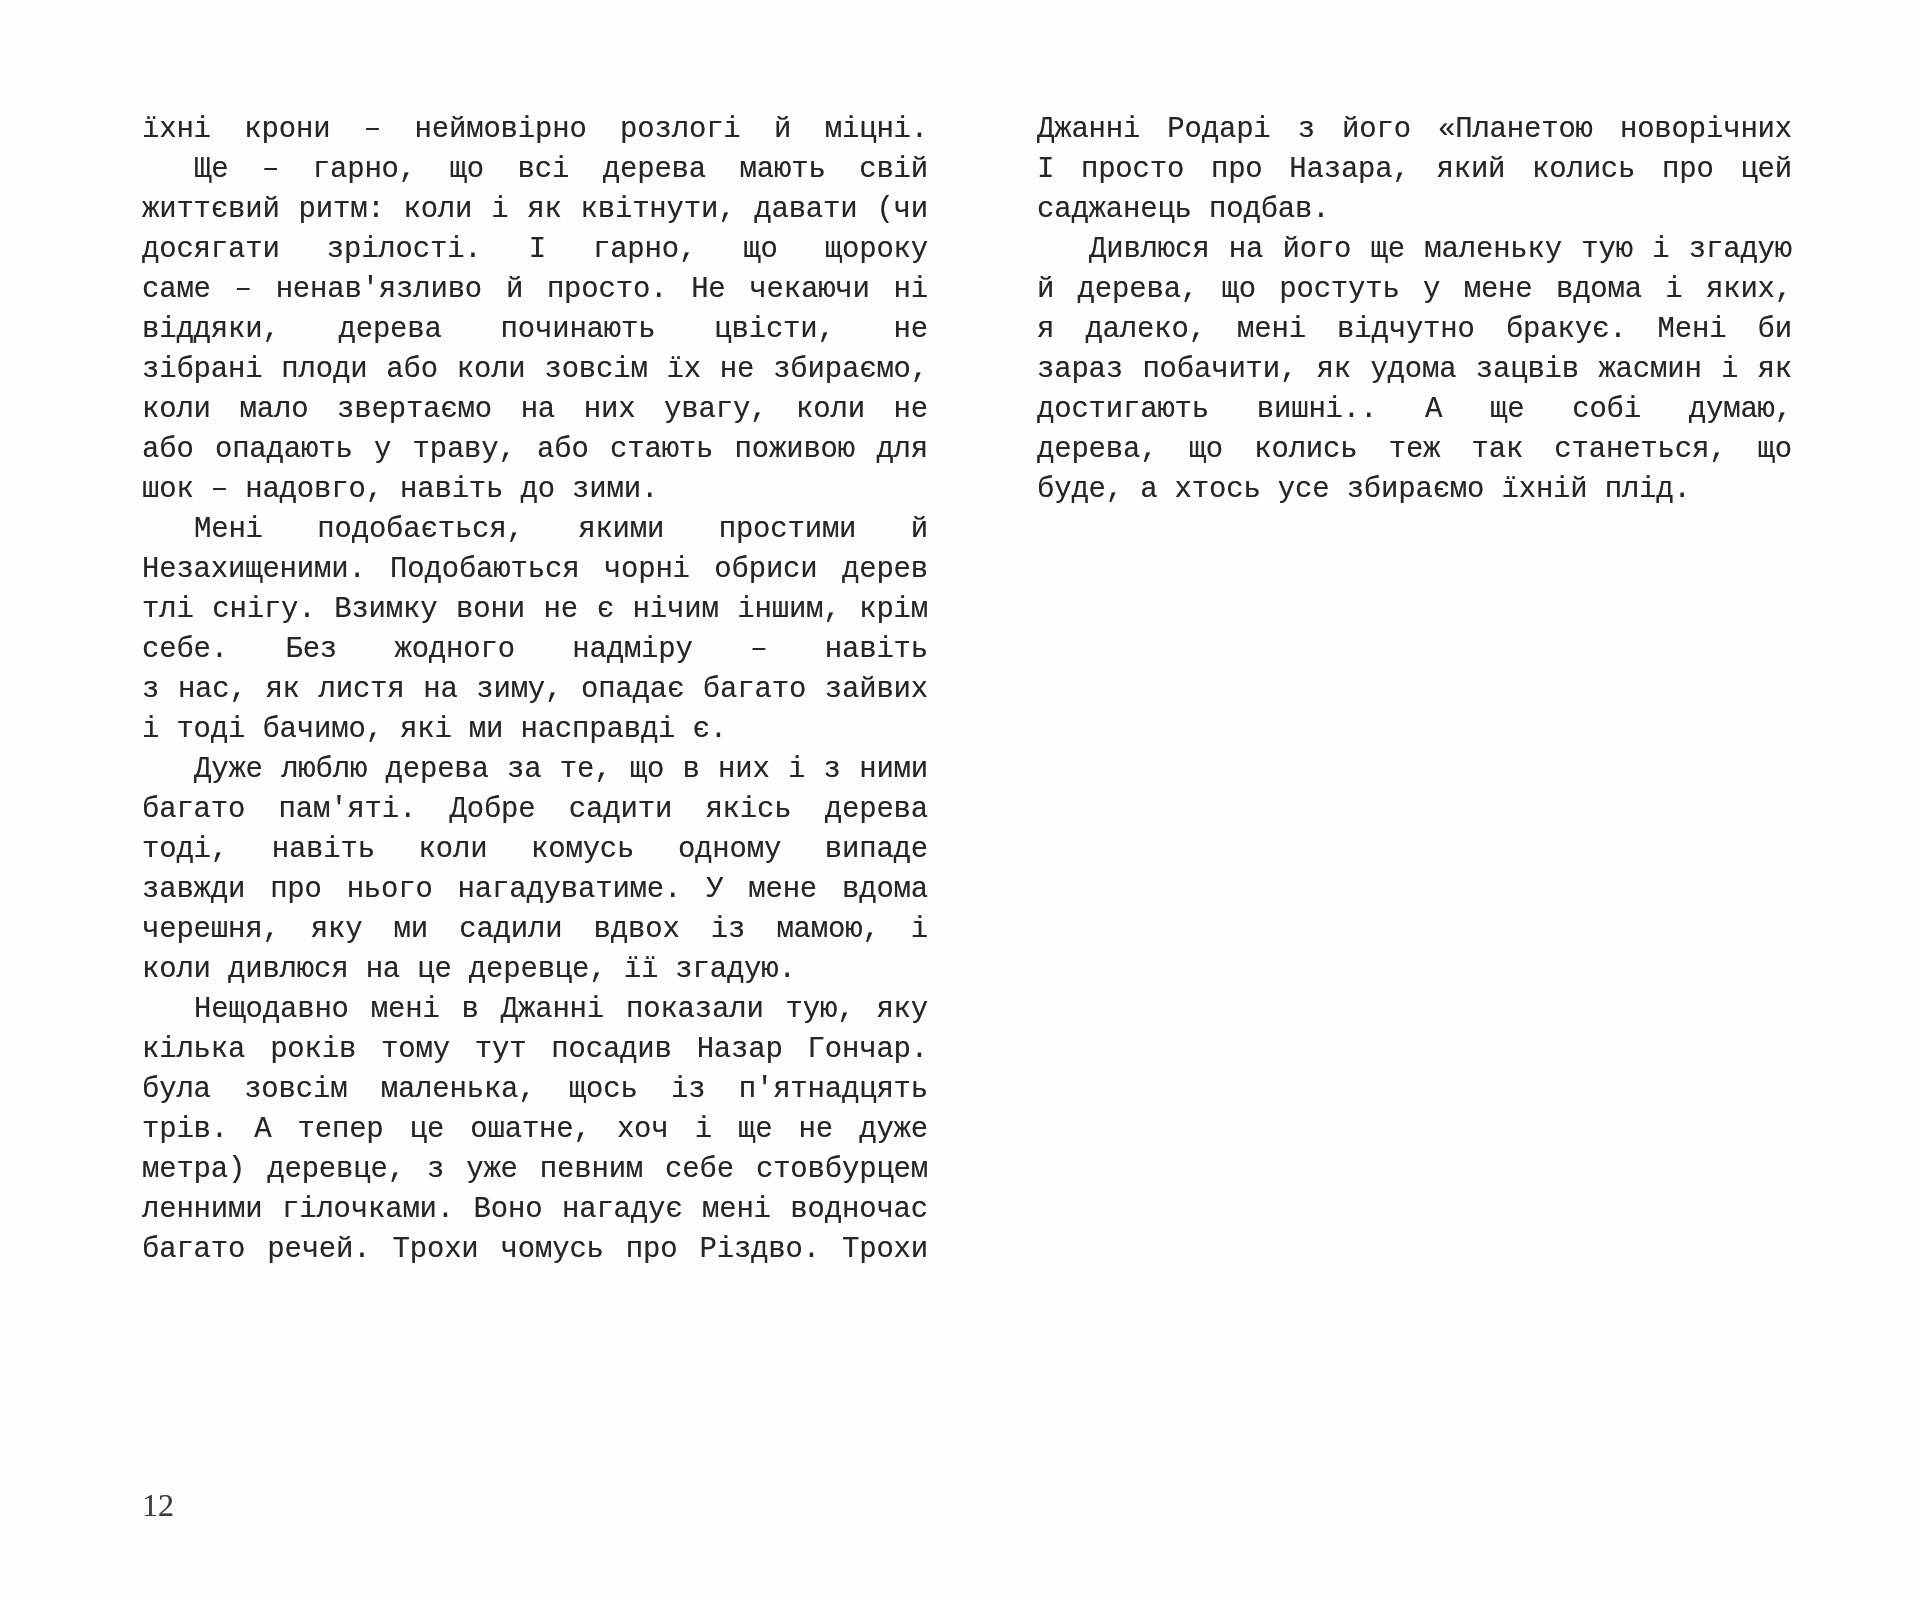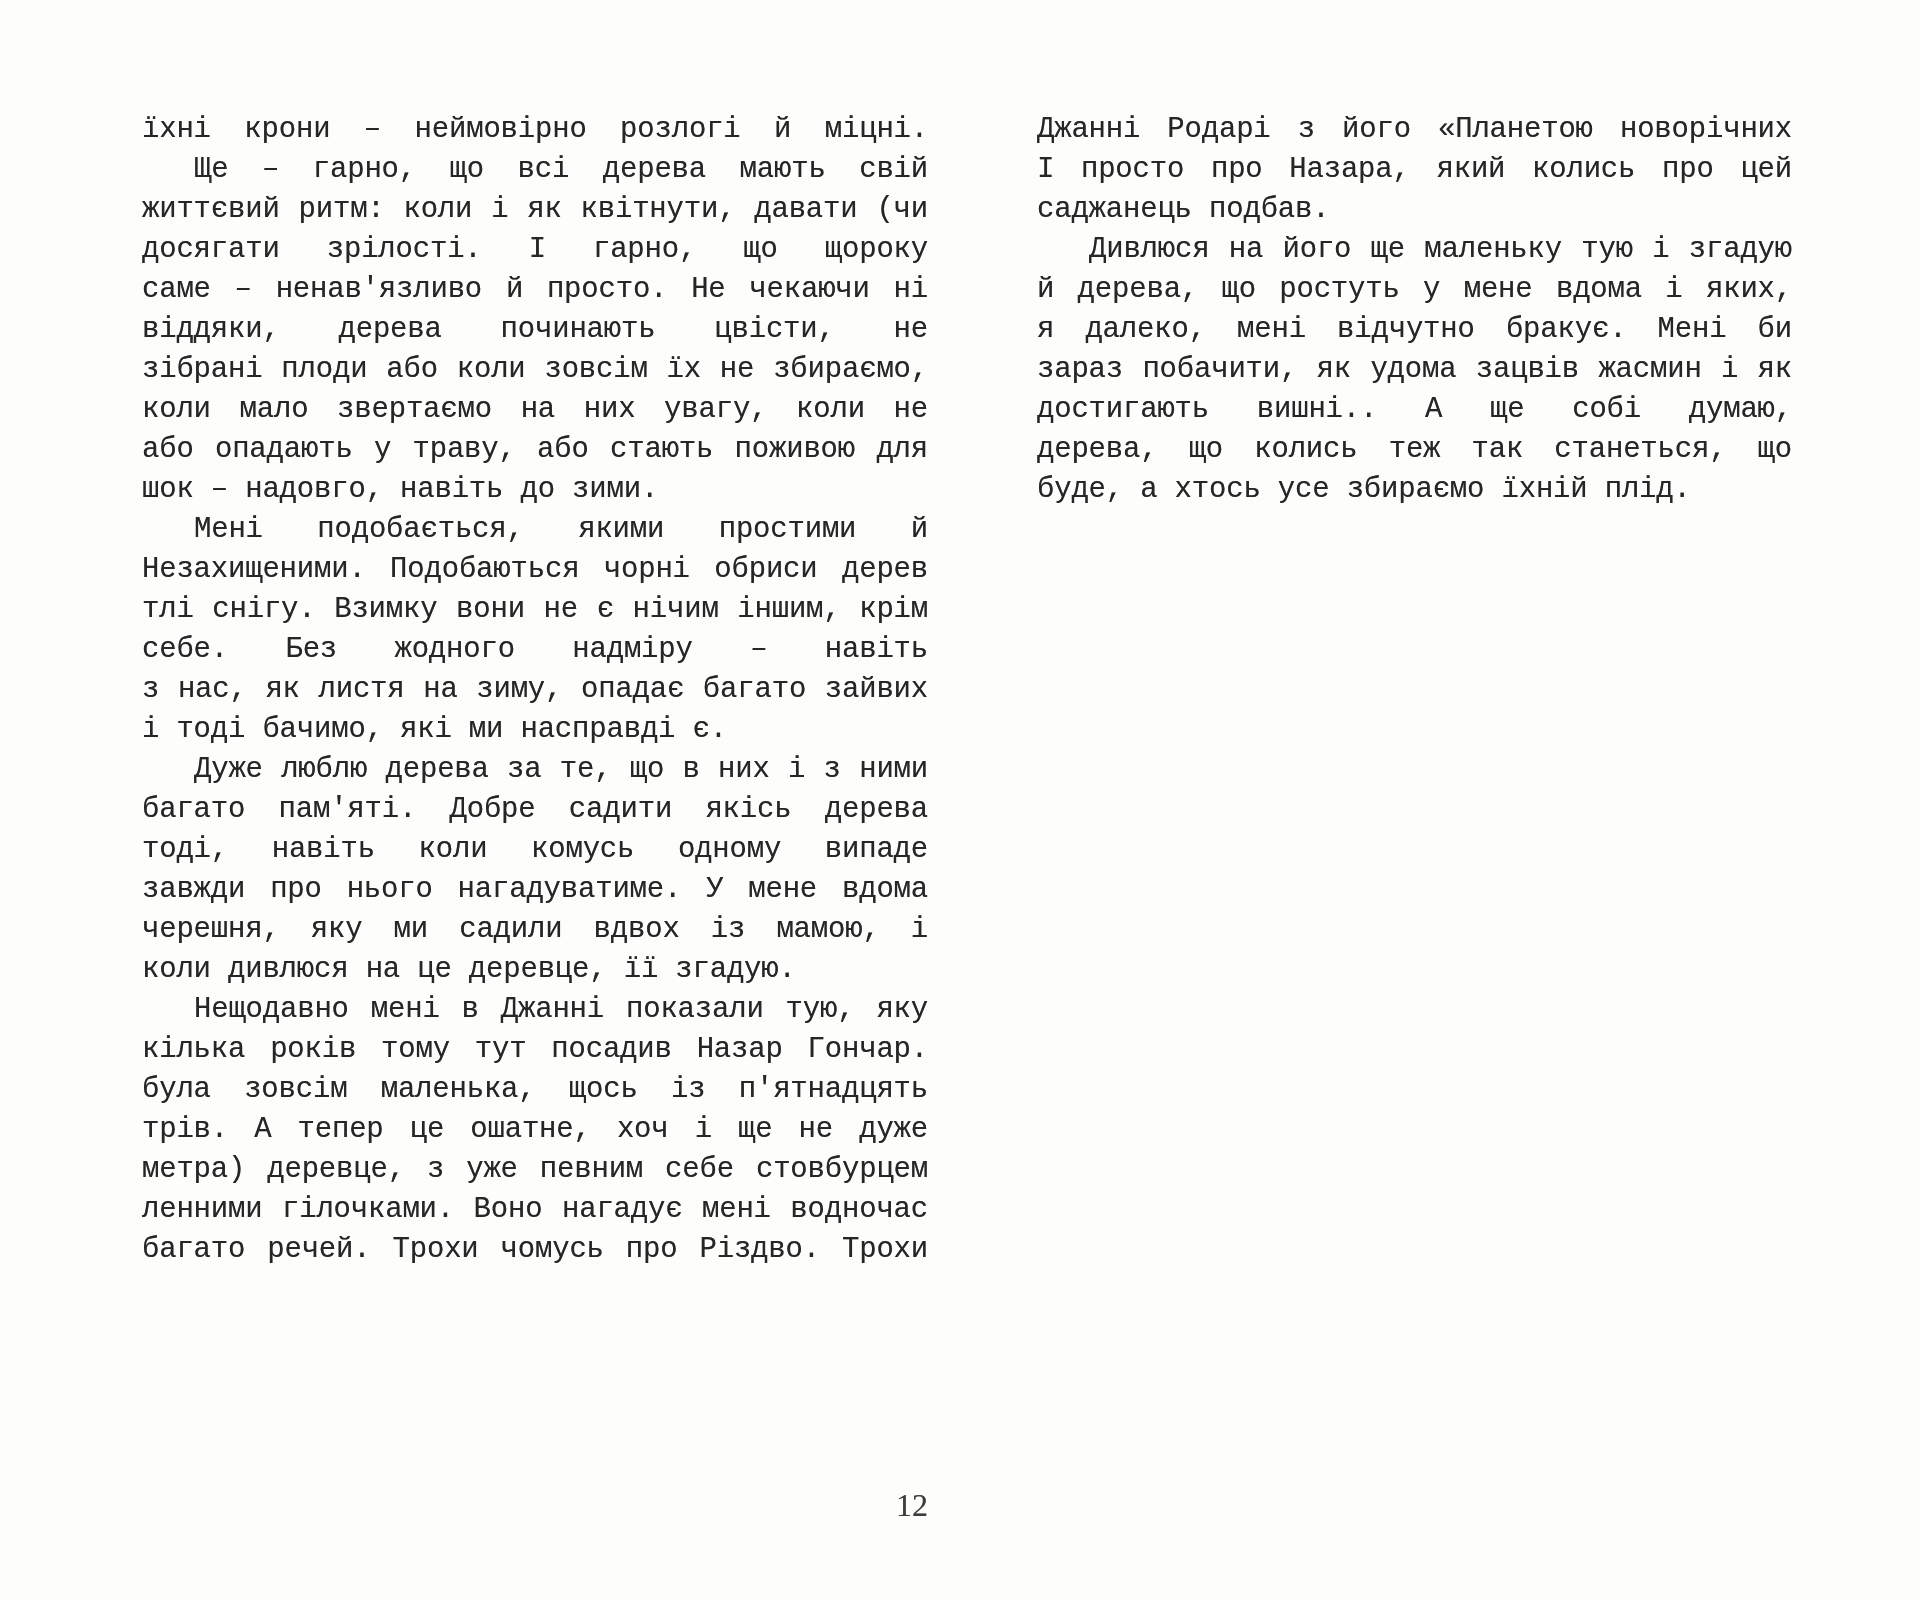--- a/index.html
+++ b/index.html
@@ -34,21 +34,21 @@
     text-shadow: 0 0 0.4px rgba(38,38,38,0.55);
     font-family: Liberation Mono, monospace;
   }
   .line.para-end { text-align-last: left; }
   .line.indent   { text-indent: 52px; }
   .page-number {
     position: absolute;
     left: 142px;
     width: 786px;
     top: 1487px;
-    text-align: right;
+    text-align: left;
     font-family: "Liberation Serif", "DejaVu Serif", serif;
     font-size: 32px;
     color: #3c3c3c;
     text-shadow: 0 0 0.4px rgba(60,60,60,0.5);
   }
 </style>
 </head>
 <body>
 
 <div class="page">

